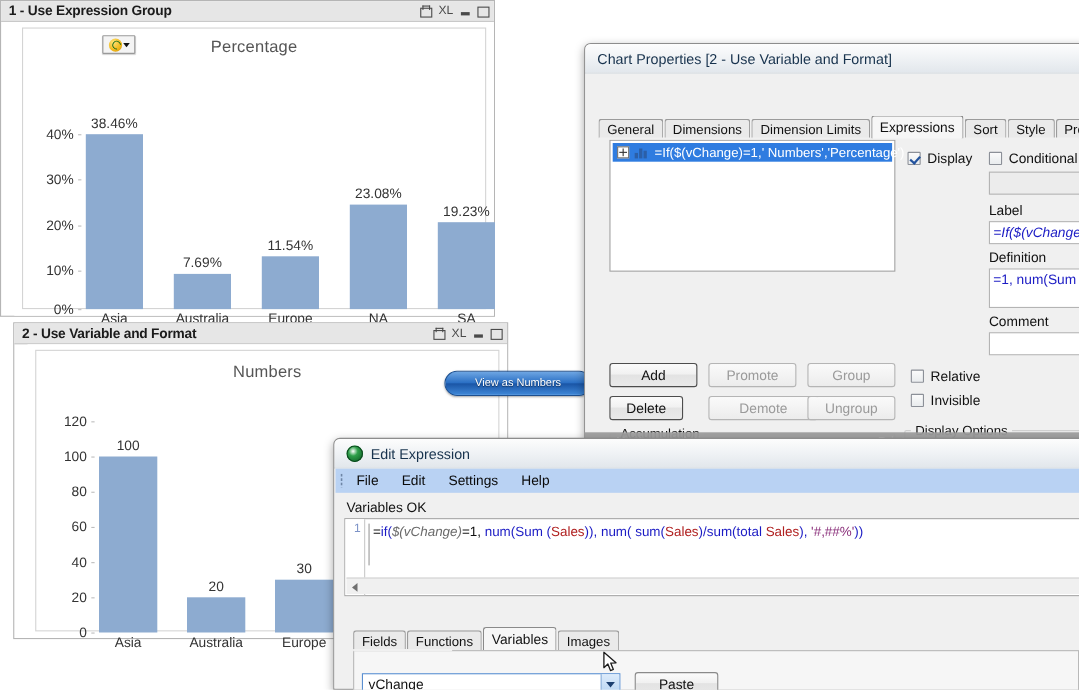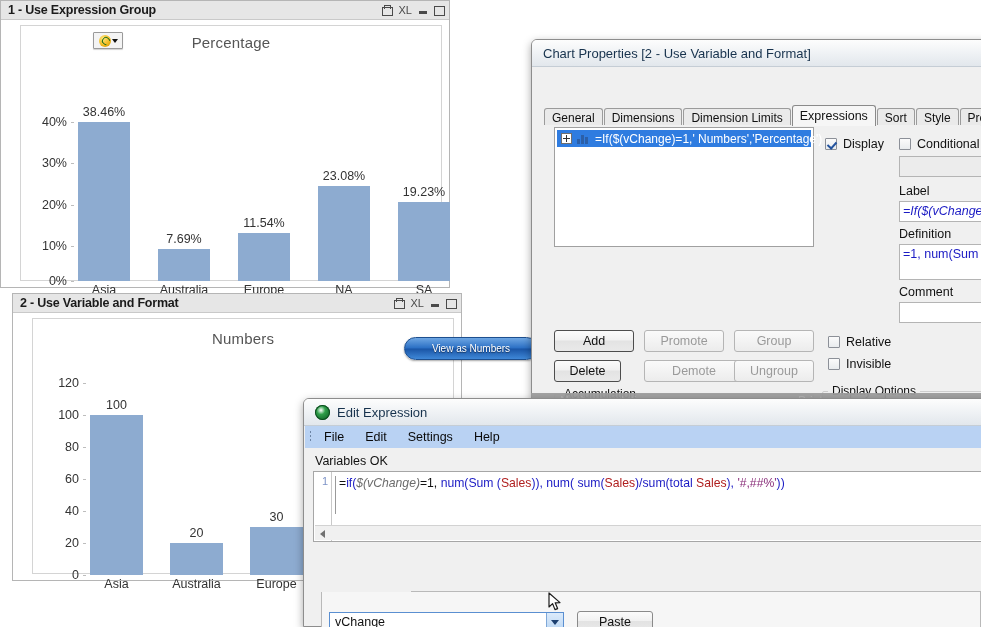--- a/index.html
+++ b/index.html
@@ -412,20 +412,34 @@
       <div class="gutter">
         <span>1</span>
       </div>
       <div class="exp-caret"></div>
       <div class="exp-line">
         <span class="tp">=</span><span class="tk">if(</span><span class="tv">$(vChange)</span><span class="tp">=1, </span><span class="tk">num(Sum (</span><span class="tf">Sales</span><span class="tk">)), </span><span class="tk">num( sum(</span><span class="tf">Sales</span><span class="tk">)/</span><span class="tk">sum(total </span><span class="tf">Sales</span><span class="tk">), </span><span class="ts">'#,##%'</span><span class="tk">))</span>
       </div>
       <div class="hscroll"></div>
     </div>
 
+    <div class="tabstrip" style="left:17px;top:145px;">
+      <div class="tab">
+          <span>Fields</span>
+        </div>
+      <div class="tab">
+          <span>Functions</span>
+        </div>
+      <div class="tab active">
+          <span>Variables</span>
+        </div>
+      <div class="tab">
+          <span>Images</span>
+        </div>
+    </div>
     <div class="tab-underline" style="left:17px;top:164px;width:90px;"></div>
 
     <div style="position:absolute;left:17px;top:165px;width:660px;height:62px;background:#f6f6f6;border:1px solid #b9b9b9;box-sizing:border-box;"></div>
 
     <div class="combo" style="left:25px;top:186px;width:235px;height:20px;">
       <span class="combo-text">vChange</span>
       <span class="combo-arrow">
           <i></i>
         </span>
     </div>

